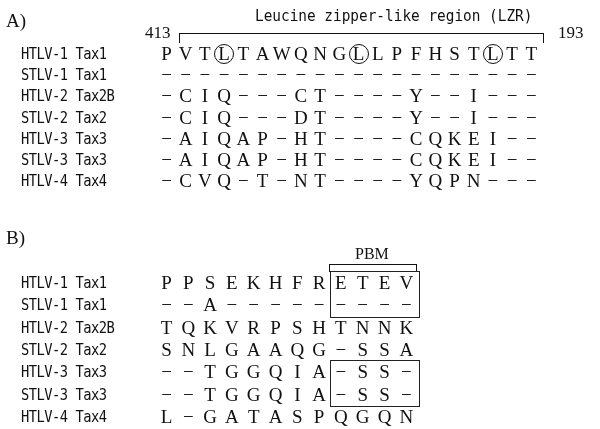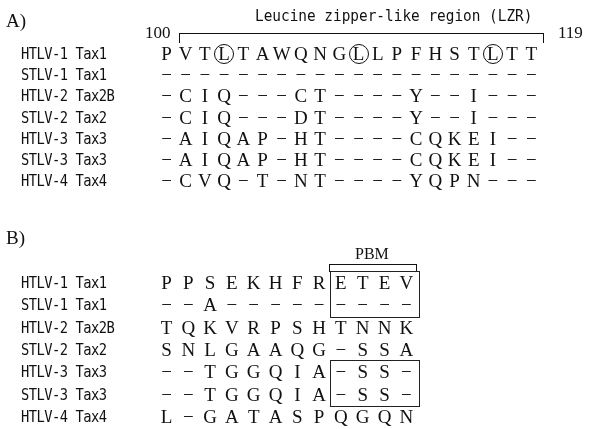--- a/index.html
+++ b/index.html
@@ -14,22 +14,22 @@
     .pos-num { position: absolute; font-family: "Liberation Serif", serif; font-size: 17px; }
     .box { position: absolute; border: 1.5px solid #222; box-sizing: border-box; }
   </style>
 </head>
 <body>
 
 <div id="figure">
 
   <div class="panel-label" style="left:6px; top:10px;">A)</div>
   <div class="region-title" style="left:255px; top:6px;">Leucine zipper-like region (LZR)</div>
-  <div class="pos-num" style="left:145px; top:23px;">100</div>
-  <div class="pos-num" style="left:558px; top:23px;">119</div>
+  <div class="pos-num" style="left:145px; top:23px;">413</div>
+  <div class="pos-num" style="left:558px; top:23px;">193</div>
   <div class="bracket-top" style="left:179px; top:33px; width:86.5%; max-width:365px; height:10px;"></div>
   <div id="panel-a">
       <div class="row-label" style="top: 44px;">HTLV-1 Tax1</div>
       <div class="res" style="left: 157px; top: 43px;">P</div>
       <div class="res" style="left: 176.2px; top: 43px;">V</div>
       <div class="res" style="left: 195.4px; top: 43px;">T</div>
       <div class="res" style="left: 214.6px; top: 43px;">L</div>
       <div class="res" style="left: 233.8px; top: 43px;">T</div>
       <div class="res" style="left: 253px; top: 43px;">A</div>
       <div class="res" style="left: 272.2px; top: 43px;">W</div>

